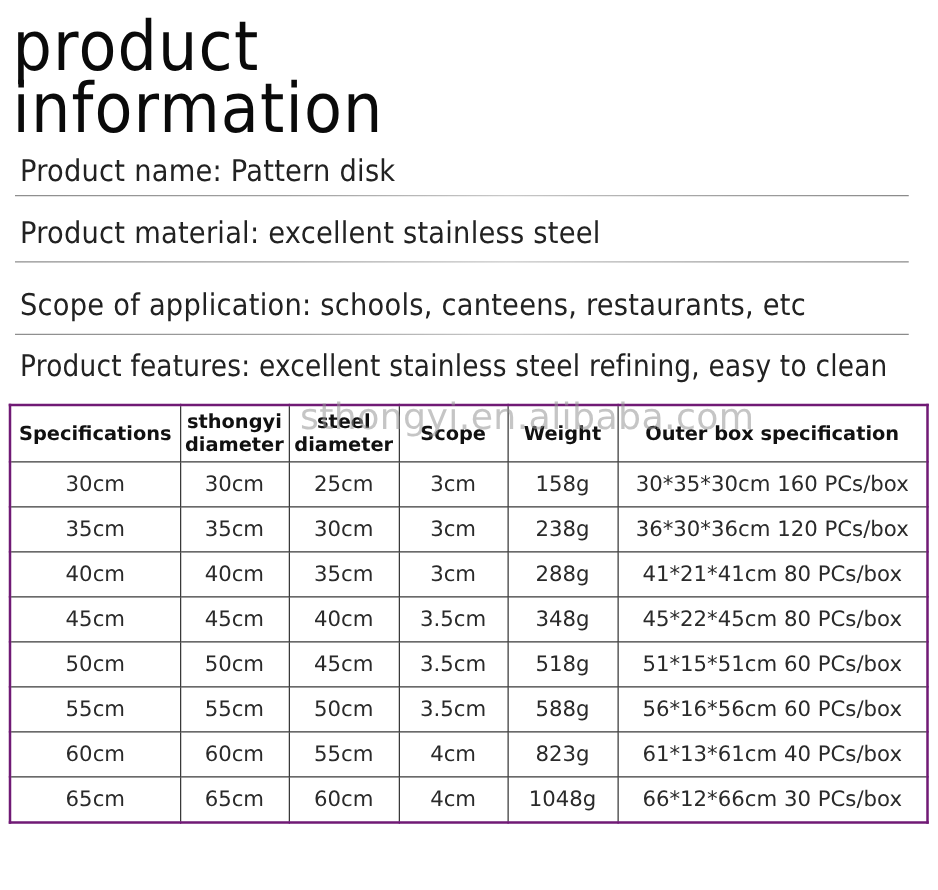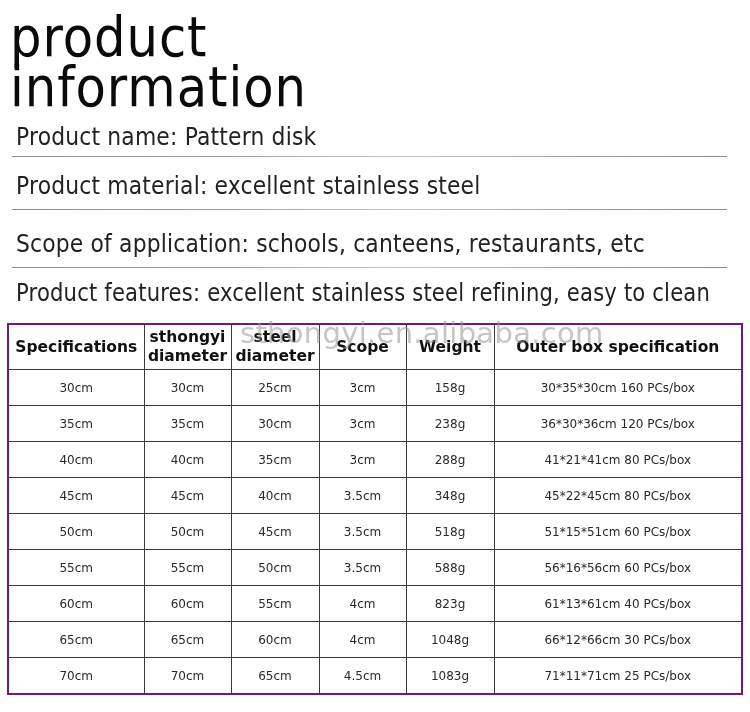--- a/index.html
+++ b/index.html
@@ -73,21 +73,21 @@
     }
     .spec-table th {
       height: 44px;
       font-size: 15.5px;
       font-weight: bold;
       color: #111111;
       line-height: 19px;
     }
     .spec-table td {
       height: 35px;
-      font-size: 12px;
+      font-size: 17px;
       color: #2a2a2a;
     }
     .col-0 { width: 136px; }
     .col-1 { width: 87px; }
     .col-2 { width: 88px; }
     .col-3 { width: 87px; }
     .col-4 { width: 88px; }
     .col-5 { width: 248px; }
 
     .watermark {
@@ -195,24 +195,16 @@
       <td>61*13*61cm  40 PCs/box</td>
     </tr>
     <tr>
       <td>65cm</td>
       <td>65cm</td>
       <td>60cm</td>
       <td>4cm</td>
       <td>1048g</td>
       <td>66*12*66cm  30 PCs/box</td>
     </tr>
-    <tr>
-      <td>70cm</td>
-      <td>70cm</td>
-      <td>65cm</td>
-      <td>4.5cm</td>
-      <td>1083g</td>
-      <td>71*11*71cm  25 PCs/box</td>
-    </tr>
   </tbody>
 </table>
 
 <div class="watermark">sthongyi.en.alibaba.com</div>
 
 </body></html>

